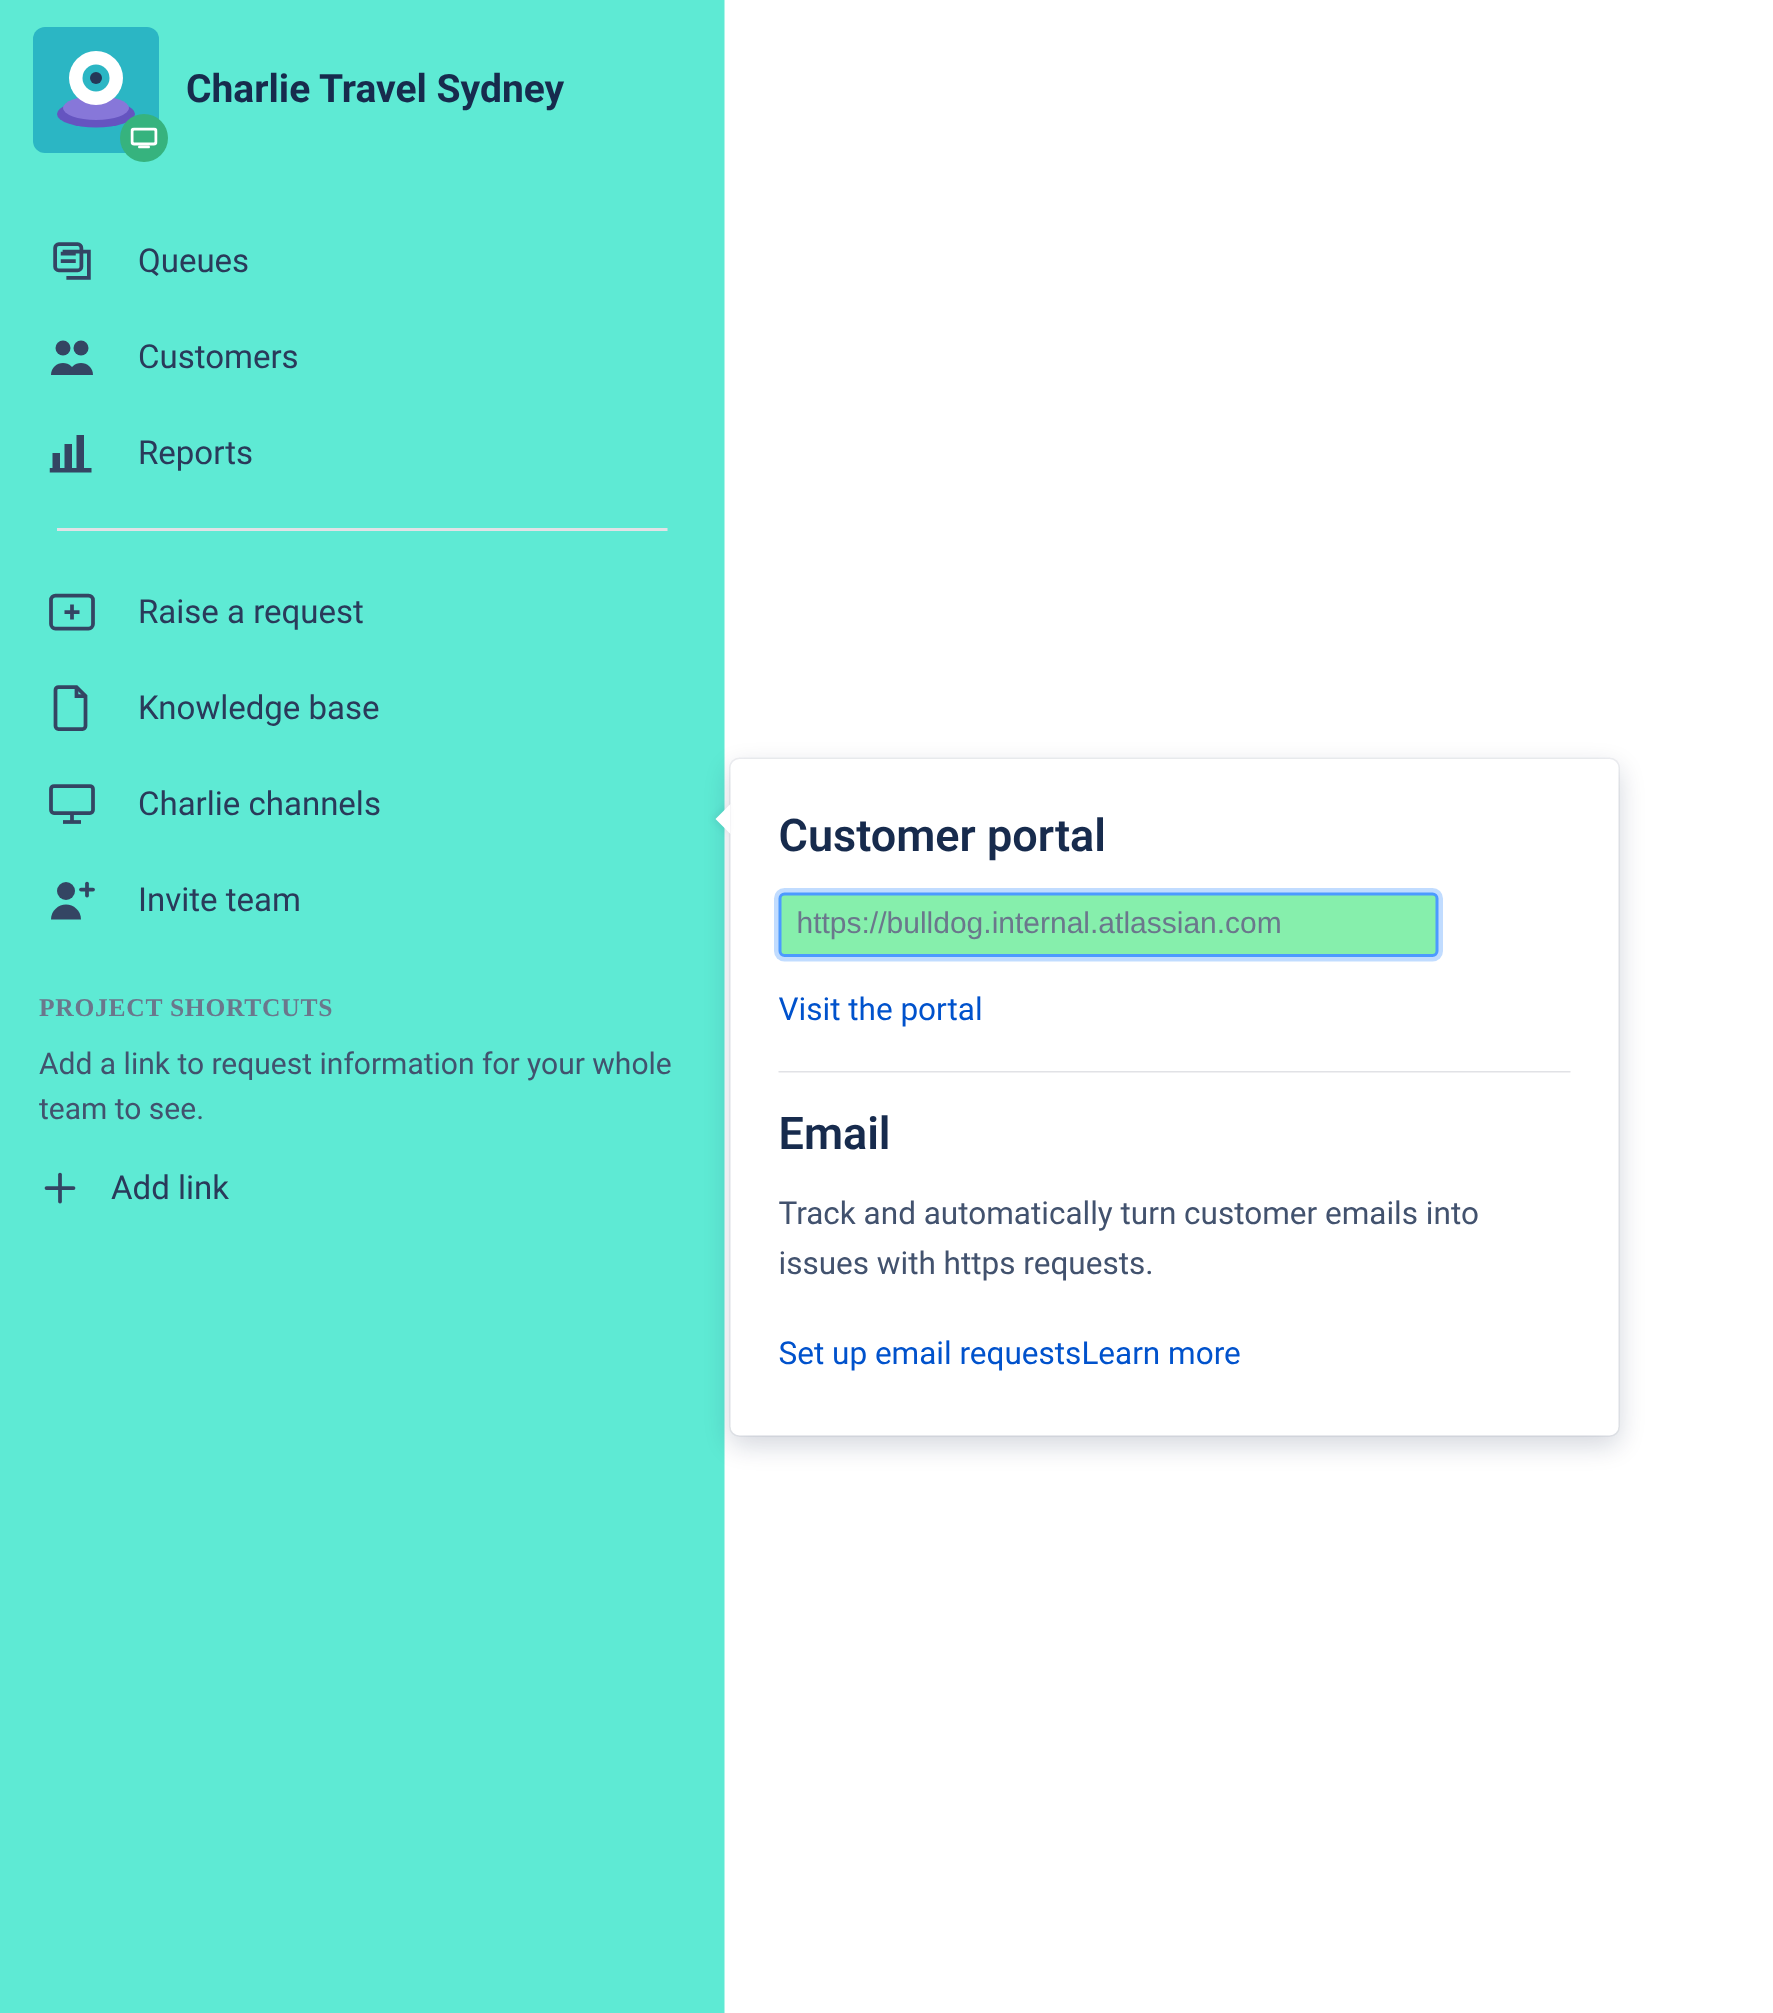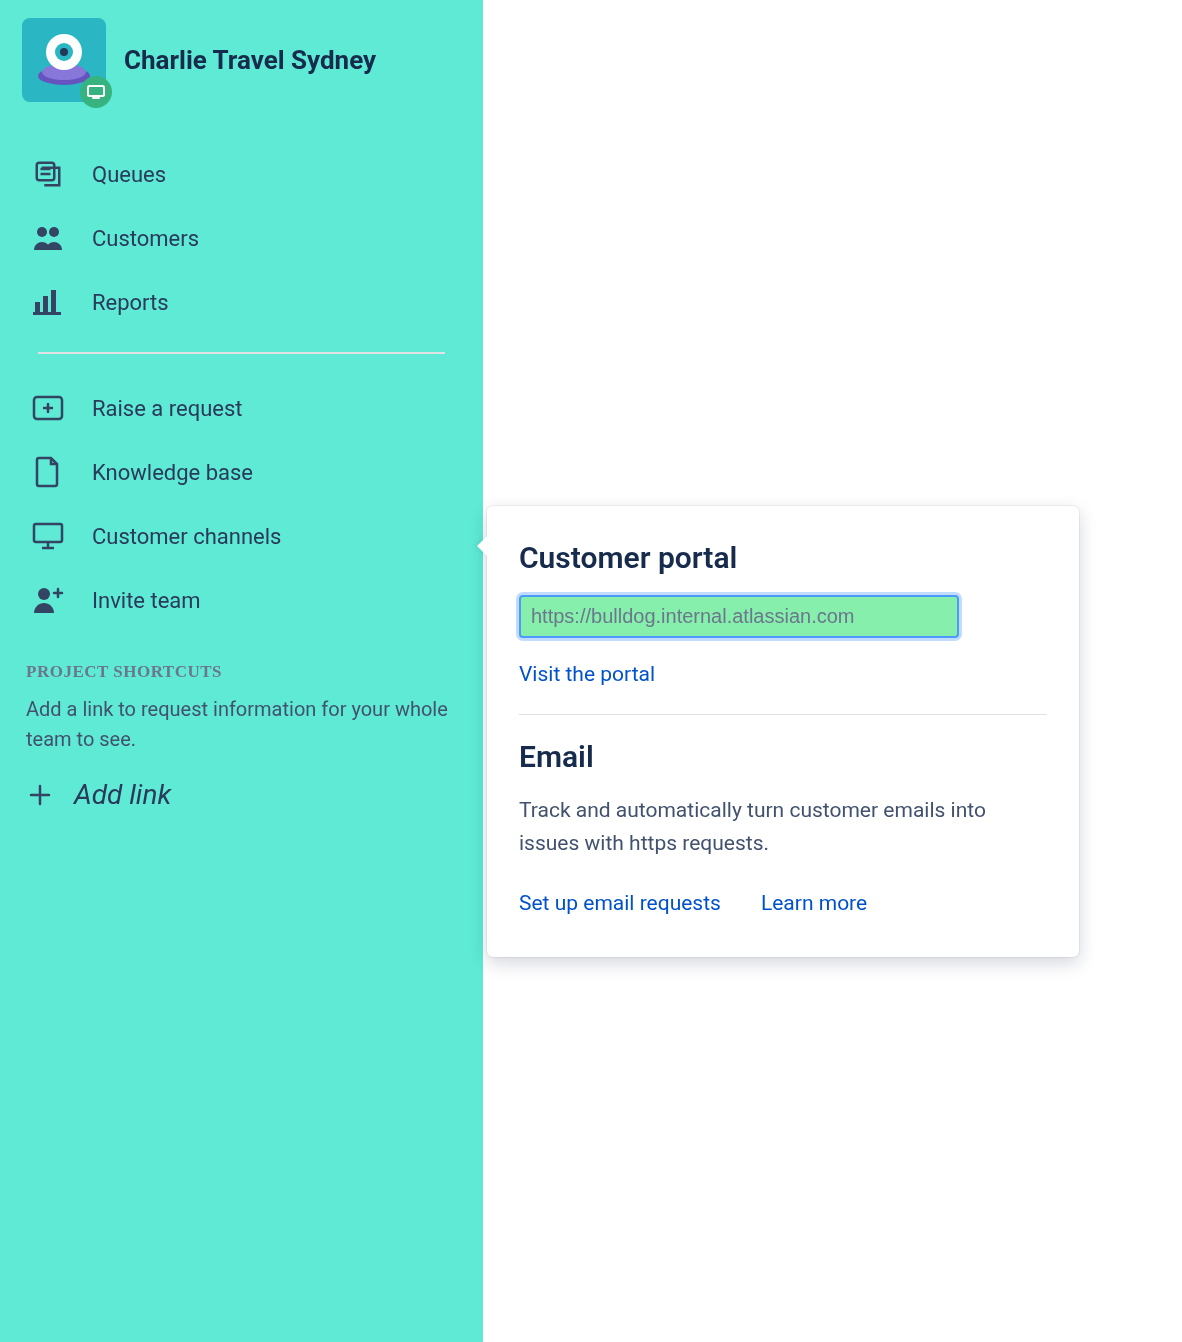--- a/index.html
+++ b/index.html
@@ -95,21 +95,21 @@
     align-items: center;
     gap: 20px;
     padding: 6px 26px;
     cursor: pointer;
   }
   .add-link .plus {
     width: 28px; height: 28px;
     display: flex; align-items: center; justify-content: center;
     color: #344563;
   }
-  .add-link-label { font-size: 28px; color: #2a3a5a; font-style: italic; }
+  .add-link-label { font-size: 22px; color: #2a3a5a; }
 
   .popover {
     position: absolute;
     left: 487px;
     top: 506px;
     width: 592px;
     background: #fff;
     border-radius: 6px;
     box-shadow: 0 6px 18px rgba(9,30,66,0.18), 0 0 0 1px rgba(9,30,66,0.06);
     padding: 34px 32px 42px 32px;
@@ -153,21 +153,21 @@
     height: 1px;
     background: #E1E2E6;
     margin: 28px 0 24px 0;
   }
   .email-desc {
     font-size: 21px;
     color: #42526E;
     line-height: 1.55;
     margin: 16px 0 32px 0;
   }
-  .email-actions { display: flex; gap: 40px; }
+  .email-actions { display: flex; }
 
 </style>
 </head>
 <body>
 
 <div class="sidebar">
 
   <div class="project-header">
     <div class="project-avatar">
       <svg width="64" height="64" viewBox="0 0 64 64">
@@ -246,21 +246,21 @@
       <span class="nav-item-label">Knowledge base</span>
     </div>
     <div class="nav-item">
       <span class="icon">
         <svg width="32" height="28" viewBox="0 0 32 28" fill="none" stroke="currentColor" stroke-width="2.5">
           <rect x="2" y="2" width="28" height="18" rx="2"></rect>
           <line x1="10" y1="26" x2="22" y2="26"></line>
           <line x1="16" y1="20" x2="16" y2="26"></line>
         </svg>
       </span>
-      <span class="nav-item-label">Customer channels</span>
+      <span class="nav-item-label">Charlie channels</span>
     </div>
     <div class="nav-item">
       <span class="icon">
         <svg width="32" height="30" viewBox="0 0 32 30" fill="currentColor">
           <circle cx="12" cy="9" r="6"></circle>
           <path d="M2 28c0-6 5-10 10-10s10 4 10 10"></path>
           <g stroke="currentColor" stroke-width="2.5" stroke-linecap="round">
             <line x1="26" y1="4" x2="26" y2="12"></line>
             <line x1="22" y1="8" x2="30" y2="8"></line>
           </g>

